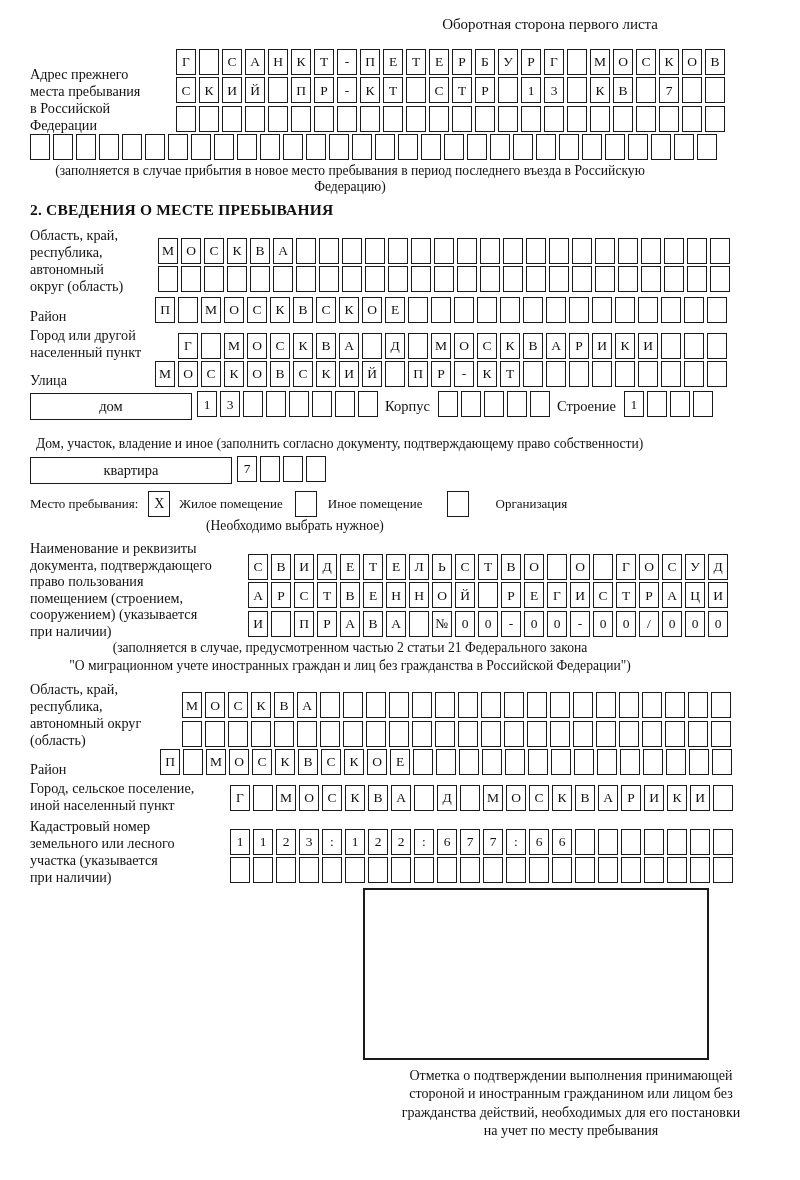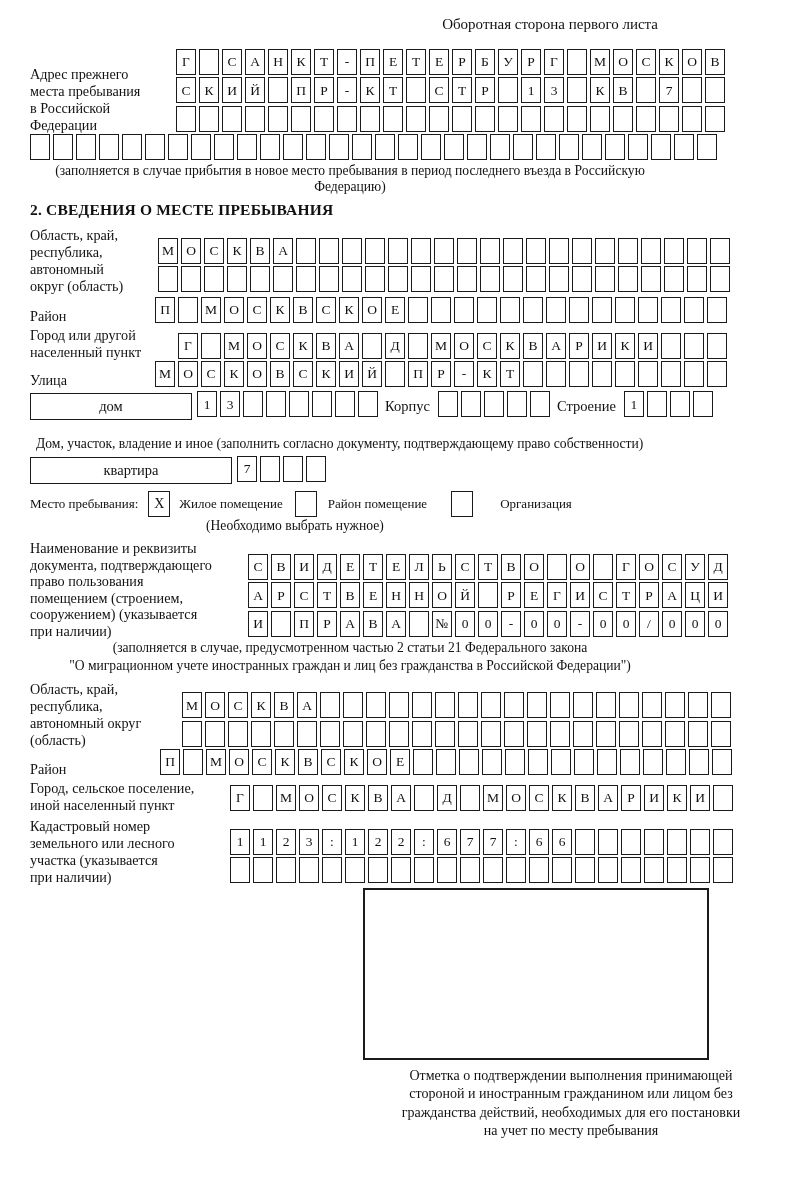--- a/index.html
+++ b/index.html
@@ -357,21 +357,21 @@
         <span class="cell"></span>
         <span class="cell"></span>
       </div>
   </div>
 
   <div class="field mt6">
     <div class="opt" style="margin-right:10px;">Место пребывания:</div>
     <div class="chk">X</div>
     <div class="opt" style="margin:0 12px 0 9px;">Жилое помещение</div>
     <div class="chk"></div>
-    <div class="opt" style="margin:0 24px 0 11px;">Район помещение</div>
+    <div class="opt" style="margin:0 24px 0 11px;">Иное помещение</div>
     <div class="chk"></div>
     <div class="opt" style="margin-left:27px;">Организация</div>
   </div>
   <div class="note">(Необходимо выбрать нужное)</div>
 
   <div class="field mt6">
     <div class="label w-doc">Наименование и реквизиты
 документа, подтверждающего
 право пользования
 помещением (строением,

